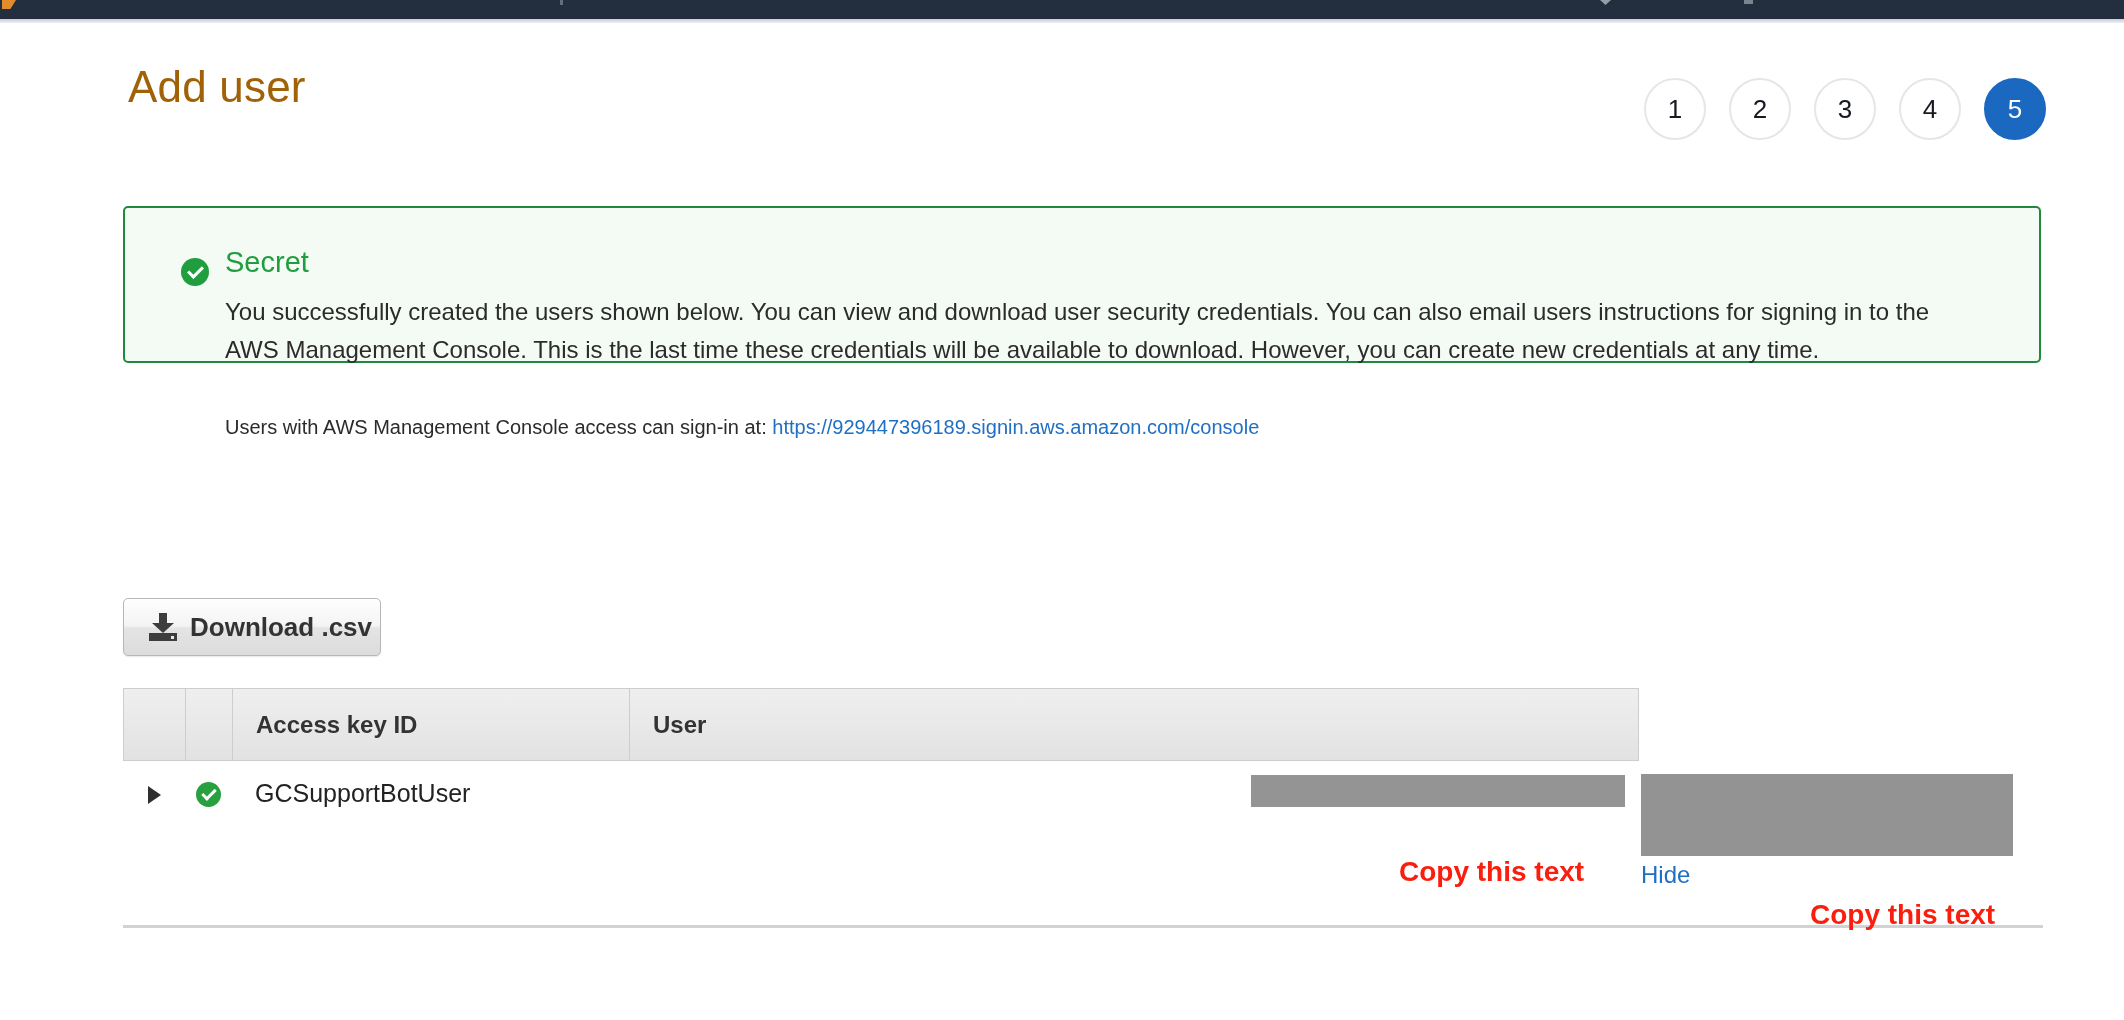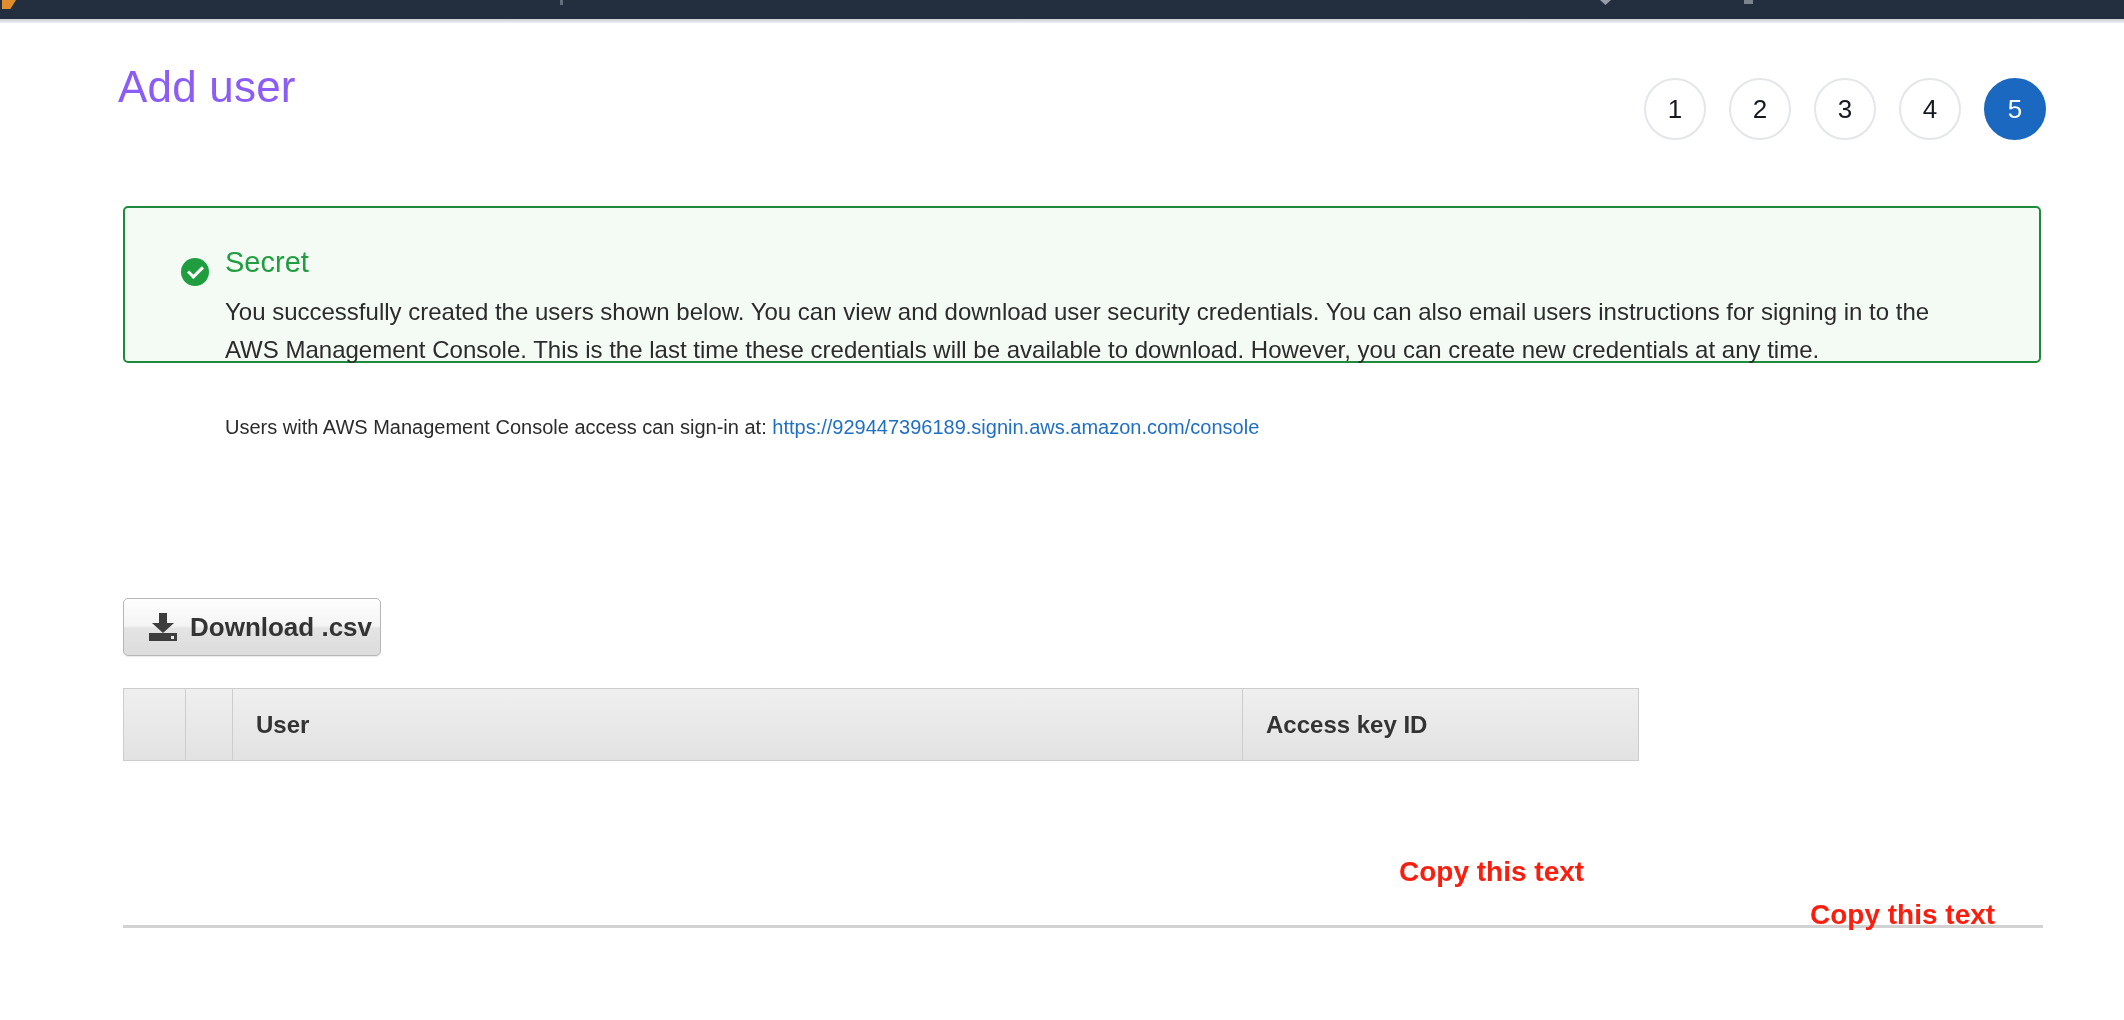--- a/index.html
+++ b/index.html
@@ -38,23 +38,23 @@
     width: 9px; height: 4px; background: #b8bfc6; opacity: .6;
   }
   #topbar-shadow {
     position: absolute; left: 0; top: 19px;
     width: 2124px; height: 4px;
     background: linear-gradient(#c9cdd4, #eef0f2);
   }
 
   
   #page-title {
-    position: absolute; left: 118px; top: 62px;
+    position: absolute; left: 128px; top: 62px;
     font-size: 44px; font-weight: 400;
-    color: #8b5cf6; letter-spacing: .2px;
+    color: #a16207; letter-spacing: .2px;
     white-space: nowrap;
   }
 
   
   #steps {
     position: absolute; right: 78px; top: 78px;
     display: flex; gap: 23px;
   }
   .step {
     width: 62px; height: 62px; border-radius: 50%;
@@ -266,22 +266,40 @@
     <span class="tray"></span>
   </span>
   <span id="download-label">Download .csv</span>
 </div>
 
 <div id="table">
 
   <div id="thead">
     <div class="th c-expand"></div>
     <div class="th c-status"></div>
+    <div class="th c-akid">Access key ID</div>
     <div class="th c-user">User</div>
-    <div class="th c-akid">Access key ID</div>
   </div>
 
+  <div id="tbody">
+    <div class="td c-expand">
+      <div id="row-expander"></div>
+    </div>
+    <div class="td c-status">
+      <div id="row-status-icon"></div>
+    </div>
+    <div class="td c-user">
+      <span id="row-username">GCSupportBotUser</span>
+    </div>
+    <div class="td c-akid">
+      <div id="akid-redaction"></div>
+    </div>
+    <div class="td c-secret">
+      <div id="secret-redaction"></div>
+      <a id="secret-hide-link" href="#">Hide</a>
+    </div>
+  </div>
 </div>
 
 <div id="table-bottom-rule"></div>
 
 <div class="annotation" id="annot-akid">Copy this text</div>
 <div class="annotation" id="annot-secret">Copy this text</div>
 
 </body></html>

